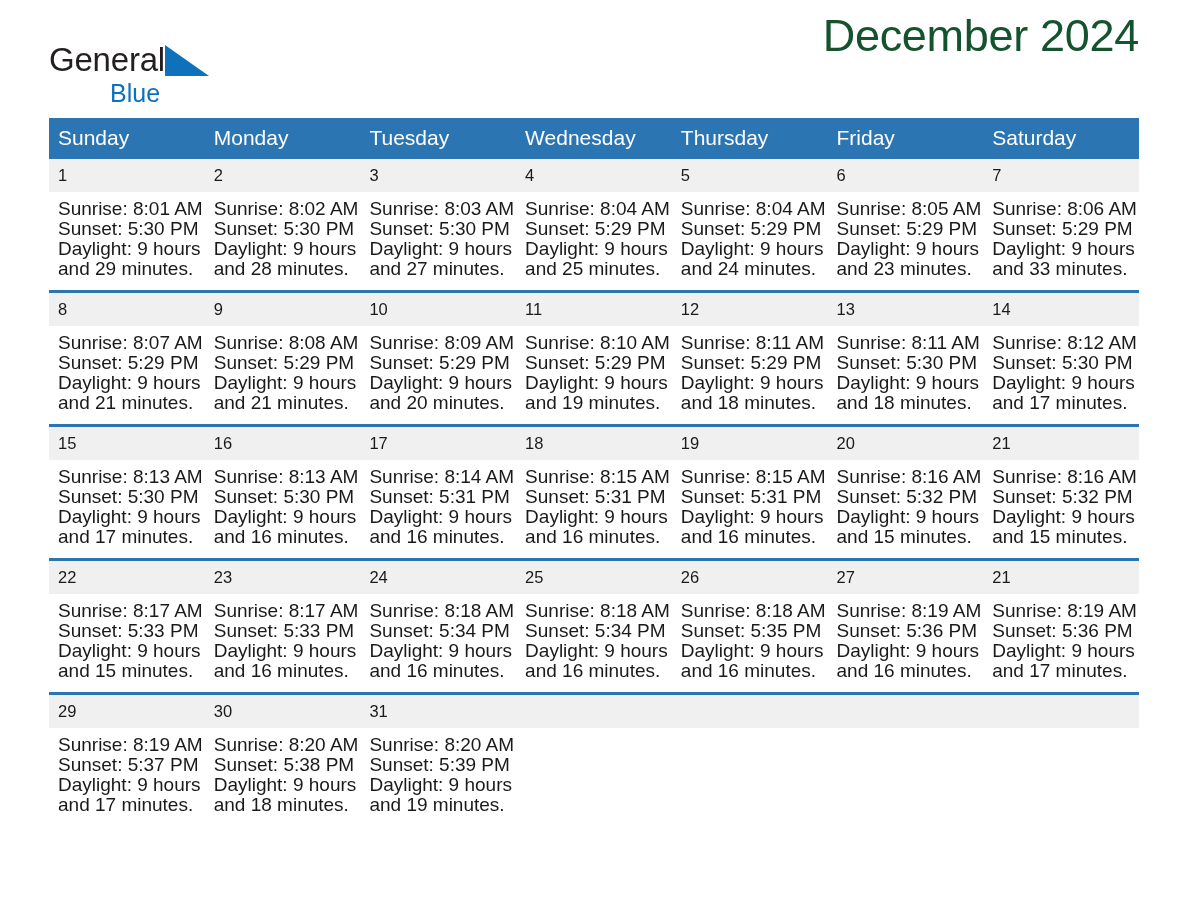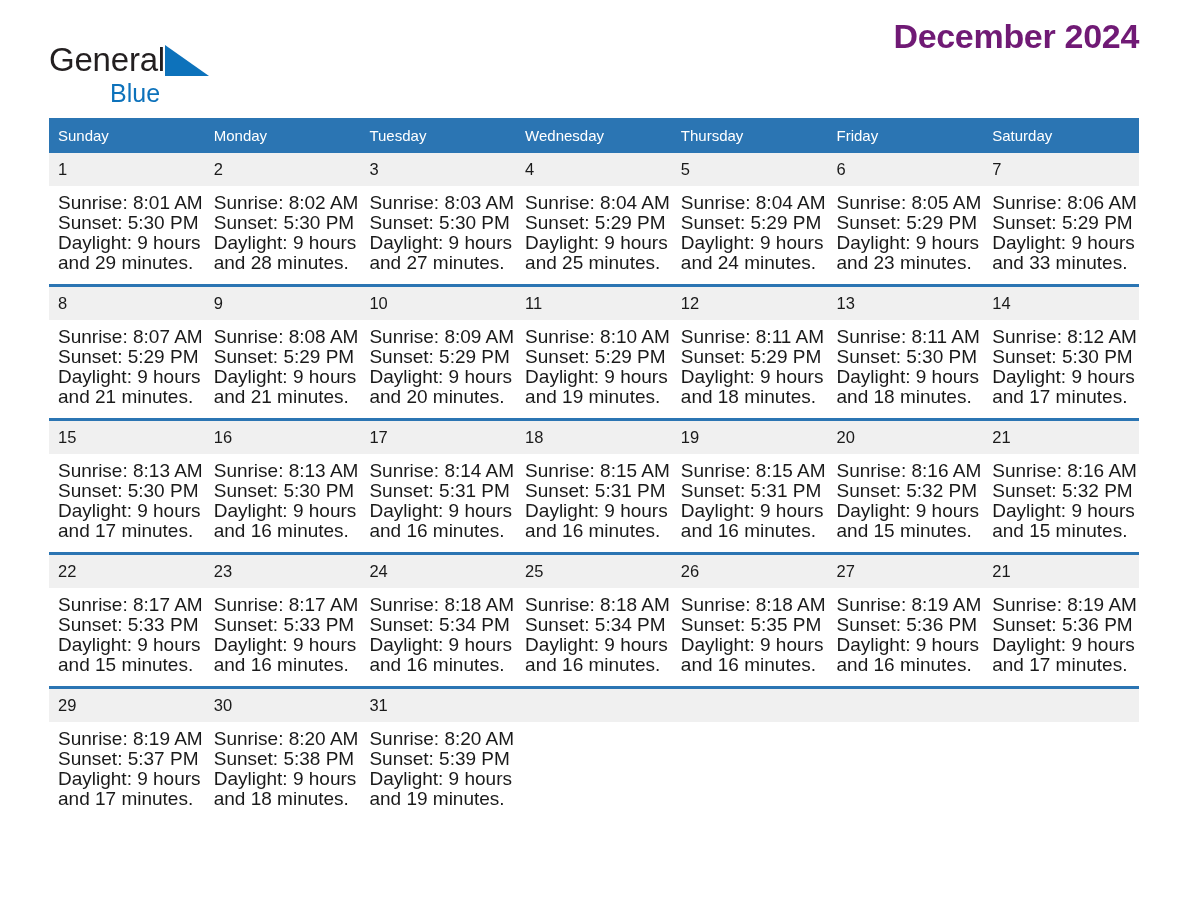--- a/index.html
+++ b/index.html
@@ -66,23 +66,23 @@
     margin-left: 61px;
     font-weight: 400;
   }
 
   .titles {
     text-align: right;
     margin-top: 8px;
     flex: 1;
   }
   .cal-title {
-    font-size: 34px;
-    font-weight: 700;
-    color: #701a75;
+    font-size: 45px;
+    font-weight: 400;
+    color: #14532d;
     line-height: 56px;
     letter-spacing: -0.3px;
   }
   .cal-subtitle {
     font-size: 25px;
     font-weight: 400;
     color: #1a1a1a;
     line-height: 34px;
     margin-top: 7px;
     letter-spacing: -0.1px;
@@ -91,21 +91,21 @@
   
   .calendar {
     width: 1090px;
     border-collapse: collapse;
     table-layout: fixed;
     margin-top: 13px;
   }
   .calendar th {
     background: #2b75b3;
     color: #ffffff;
-    font-size: 15px;
+    font-size: 21px;
     font-weight: 400;
     text-align: left;
     padding: 8px 0 9px 9px;
     height: 18px;
     border: none;
   }
 
   .calendar td {
     vertical-align: top;
     padding: 0;

